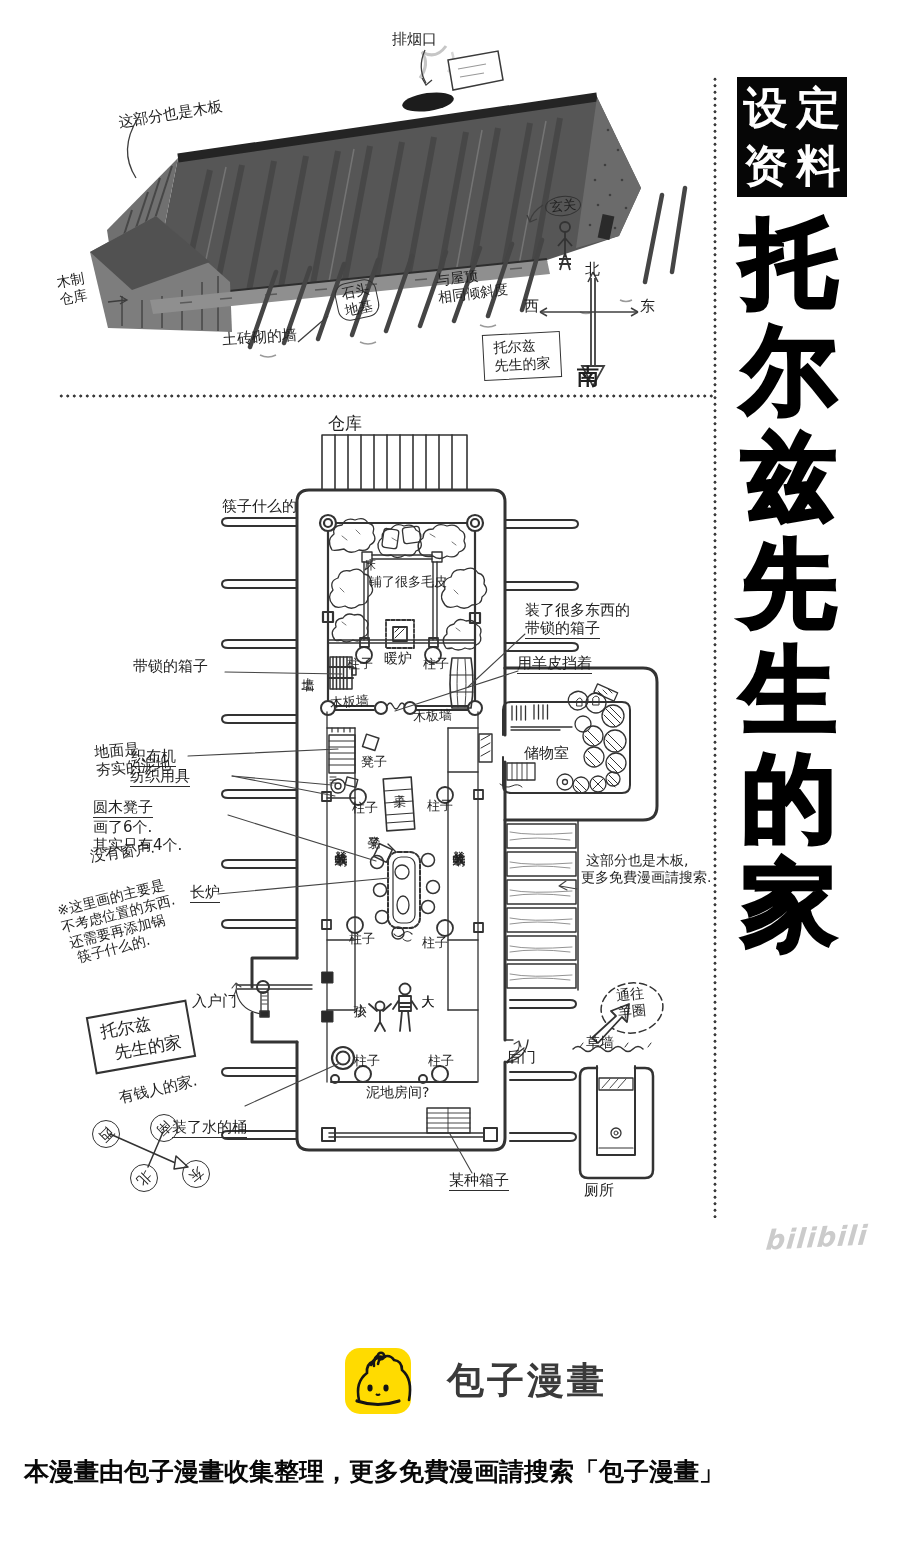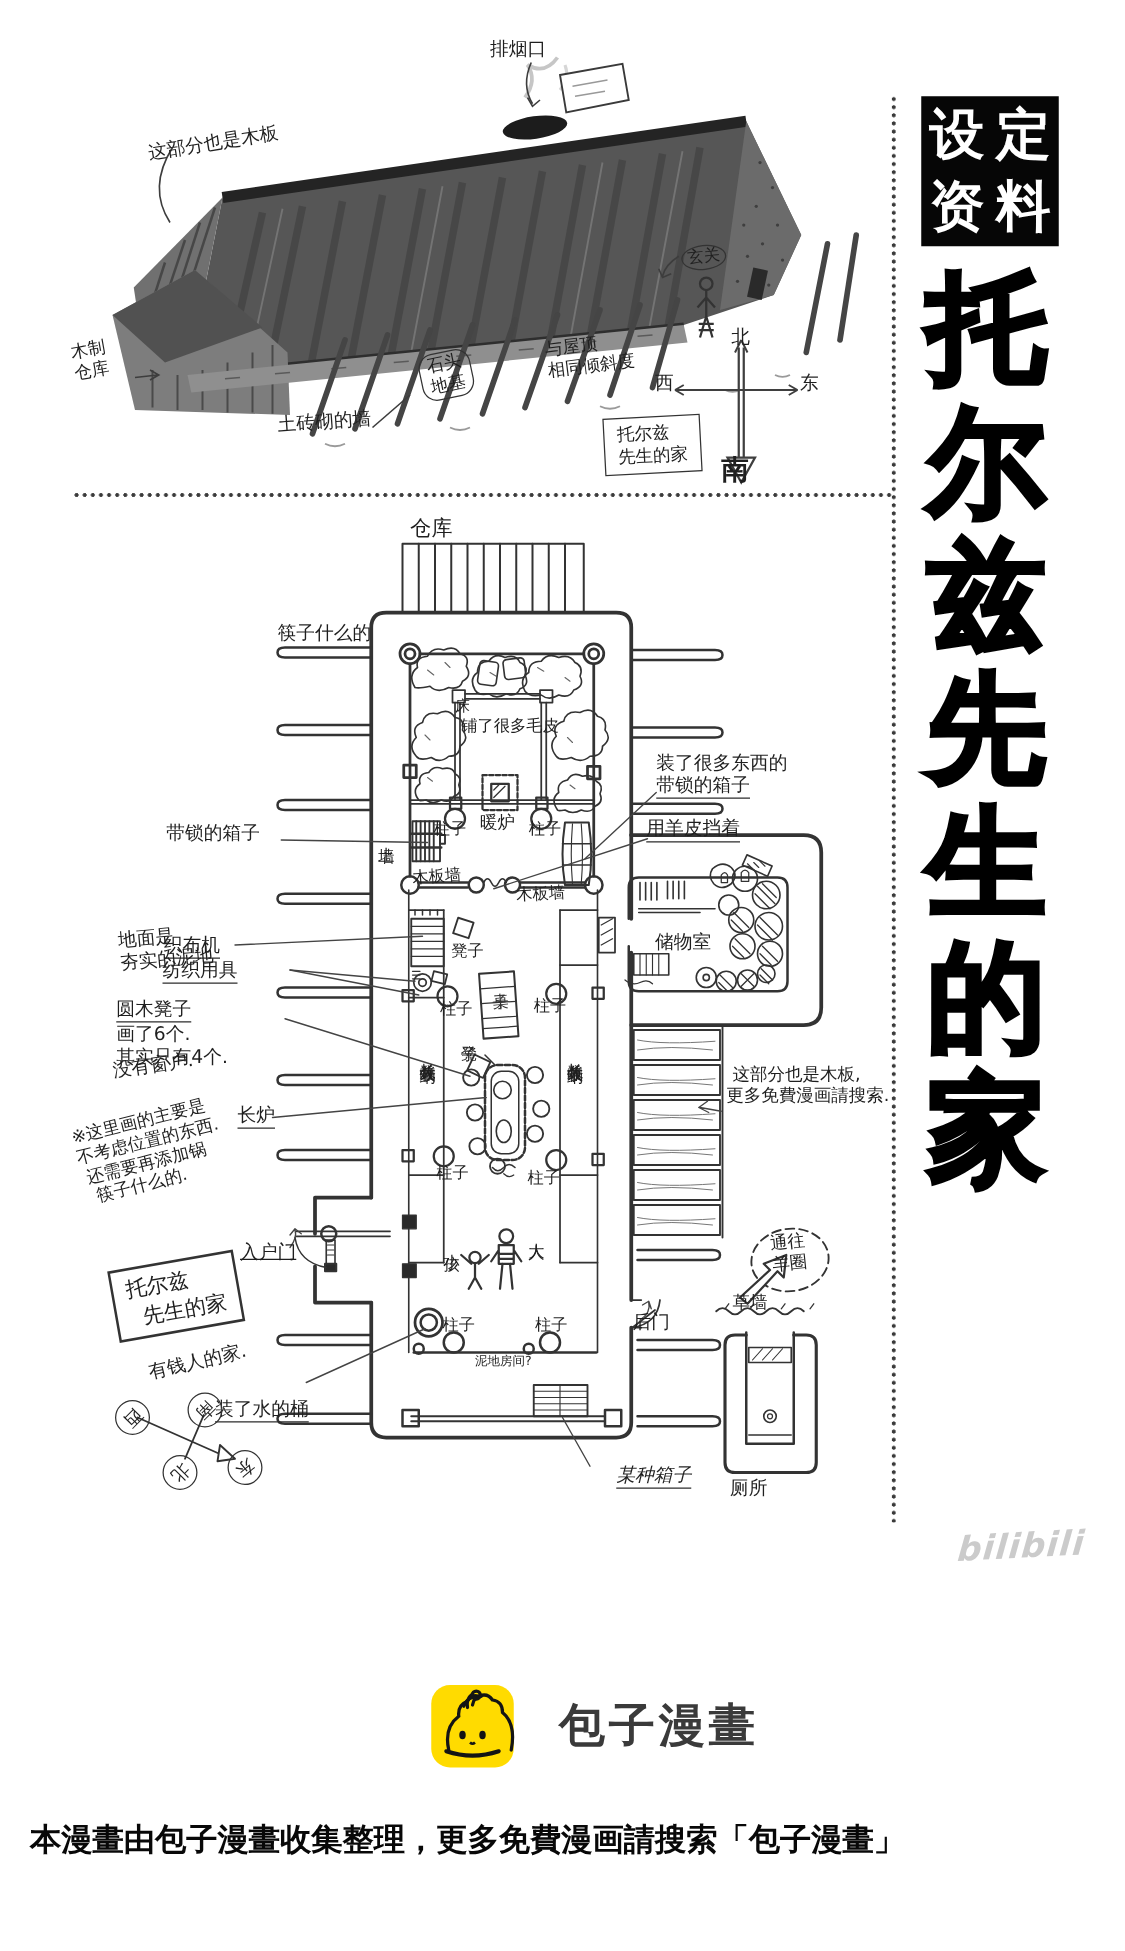--- a/index.html
+++ b/index.html
@@ -566,26 +566,26 @@
   <div>夯实的泥地</div>
 </div>
 <div class="lb" style="left:90px;top:843px;transform:rotate(-8deg);">没有窗户.</div>
 <div class="lb ul" style="left:190px;top:883px;">长炉</div>
 <div class="lb" style="left:62px;top:888px;font-size:14px;transform:rotate(-14deg);">
   <div>※这里画的主要是</div>
   <div>不考虑位置的东西.</div>
   <div style="margin-left:4px;">还需要再添加锅</div>
   <div style="margin-left:8px;">筷子什么的.</div>
 </div>
-<div class="lb" style="left:192px;top:992px;text-decoration:underline;">入户门</div>
+<div class="lb" style="left:192px;top:992px;">入户门</div>
 <div class="lb sm vert" style="left:352px;top:993px;">小孩</div>
 <div class="lb sm vert" style="left:420px;top:984px;">大人</div>
 <div class="lb ul" style="left:172px;top:1118px;">装了水的桶</div>
-<div class="lb" style="left:380px;top:1084px;font-size:10px;">泥地房间?</div>
-<div class="lb ul" style="left:493px;top:1171px;font-style:italic;">某种箱子</div>
+<div class="lb" style="left:366px;top:1084px;font-size:14px;">泥地房间?</div>
+<div class="lb ul" style="left:449px;top:1171px;">某种箱子</div>
 <div class="lb" style="left:506px;top:1048px;">后门</div>
 <div class="lb" style="left:617px;top:986px;font-size:14px;text-align:center;transform:rotate(-6deg);">
   <div>通往</div>
   <div>羊圈</div>
 </div>
 <div class="lb" style="left:586px;top:1034px;font-size:14px;">草墙</div>
 <div class="lb" style="left:584px;top:1181px;">厕所</div>
 <div class="box-tag" style="left:90px;top:1008px;font-size:17px;transform:rotate(-10deg);">
   <div>托尔兹</div>
   <div style="margin-left:10px;">先生的家</div>

